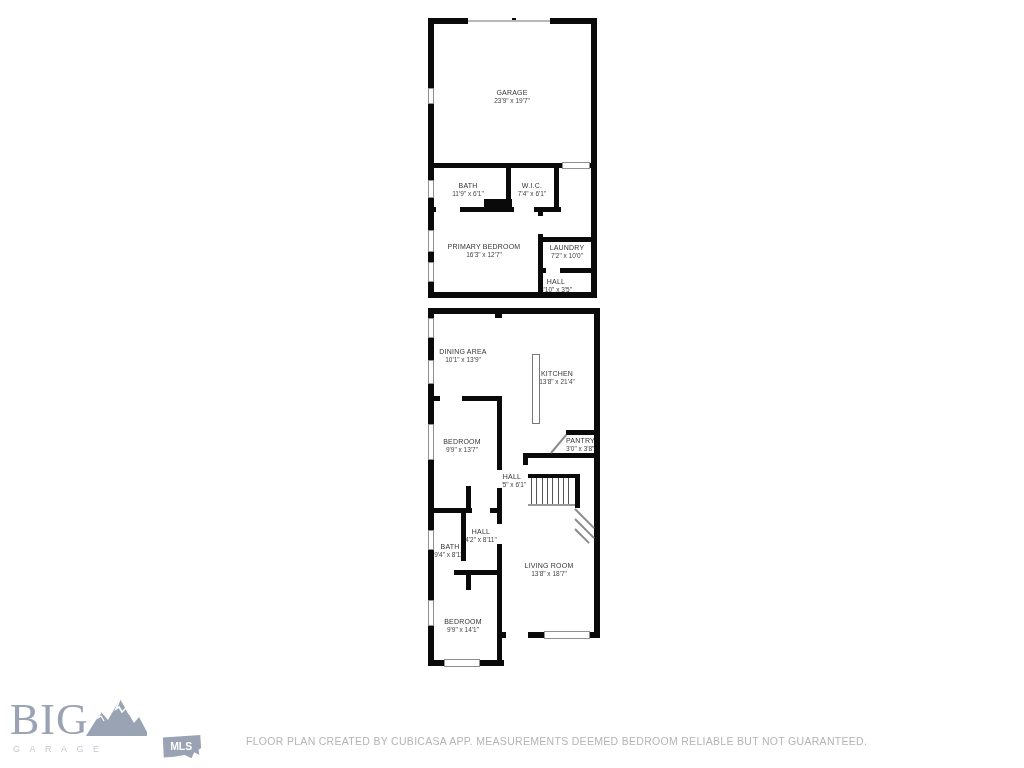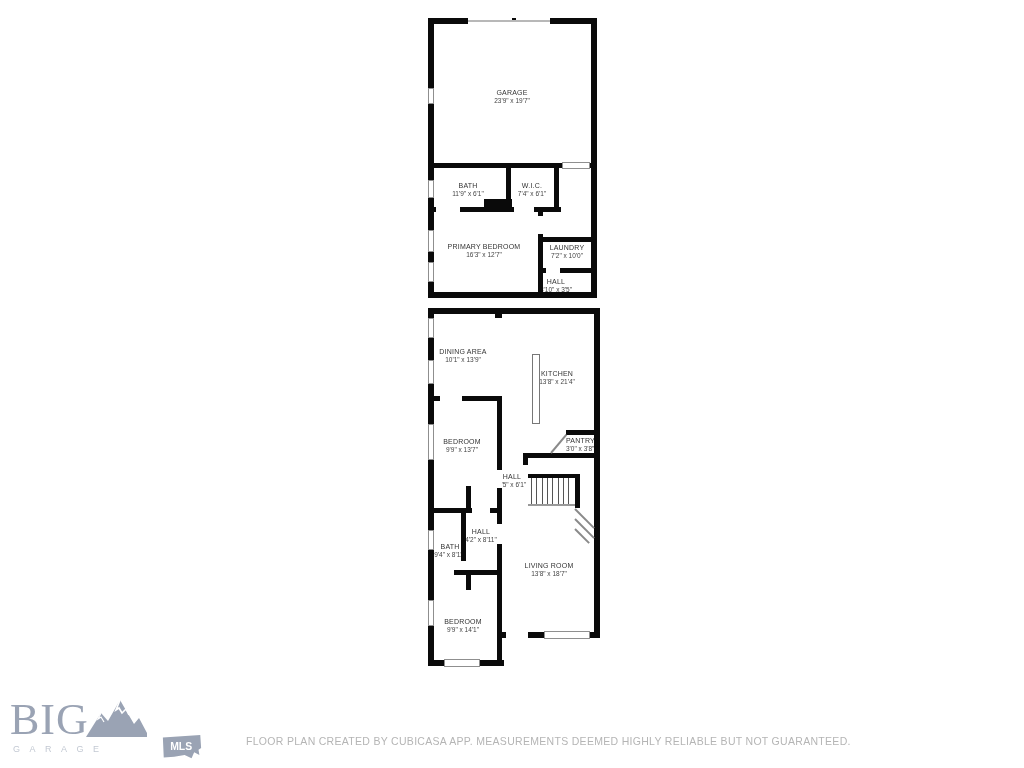--- a/index.html
+++ b/index.html
@@ -13,21 +13,21 @@
   .wall{position:absolute;background:#0a0a0a;z-index:2;}
   .gap{position:absolute;background:#ffffff;z-index:3;}
   .win{position:absolute;background:#ffffff;border:1px solid #8f8f8f;box-sizing:border-box;z-index:4;}
   .lite{position:absolute;background:#b8b8b8;z-index:3;}
   .thin{position:absolute;background:#999;z-index:2;}
   .isl{position:absolute;background:#fff;border:1px solid #777;box-sizing:border-box;z-index:2;}
   .diag{position:absolute;height:2px;background:#8a8a8a;transform-origin:left center;z-index:2;}
   .tread{position:absolute;width:1px;background:#555;z-index:2;}
   
   #logo{position:absolute;left:10px;top:698px;width:210px;height:64px;}
-  .logo-row{position:absolute;left:0;top:0;display:flex;align-items:center;}
+  .logo-row{position:absolute;left:0;top:0;display:flex;align-items:flex-start;}
   .logo-word{font-family:"Liberation Serif",serif;font-size:44px;line-height:44px;
              color:#9aa3b4;letter-spacing:1px;}
   .logo-mtn{margin:0 -7px;position:relative;top:-2px;}
   .logo-tagline{position:absolute;left:3px;top:46px;font-size:9px;letter-spacing:9.5px;
                 color:#c3c9d3;font-family:"Liberation Sans",sans-serif;}
   .logo-badge{position:absolute;left:152px;top:36px;}
   
   #disclaimer{position:absolute;left:246px;top:735px;font-size:10.5px;color:#b5b5b5;
               letter-spacing:.3px;font-family:"Liberation Sans",sans-serif;}
 </style>
@@ -178,14 +178,14 @@
         <path d="M19 16 L16 22 L19 20 L22 25" stroke="#ffffff" stroke-width="1.2" fill="none"></path>
       </svg>
     </div>
     <div class="logo-tagline">GARAGE</div>
     <svg class="logo-badge" width="40" height="27" viewBox="0 0 46 31">
       <path d="M1 4 L44 1 L45 16 L42 18 L43 24 L37 21 L34 28 L26 24 L14 26 L2 27 Z" fill="#9aa3b4"></path>
       <text x="22" y="18" text-anchor="middle" font-size="12" font-weight="bold" font-family="Liberation Sans, sans-serif" fill="#ffffff">MLS</text>
     </svg>
   </div>
 
-  <div id="disclaimer">FLOOR PLAN CREATED BY CUBICASA APP. MEASUREMENTS DEEMED HIGHLY RELIABLE BUT NOT GUARANTEED.</div>
+  <div id="disclaimer">FLOOR PLAN CREATED BY CUBICASA APP. MEASUREMENTS DEEMED BEDROOM RELIABLE BUT NOT GUARANTEED.</div>
 </div>
 
 </body></html>

